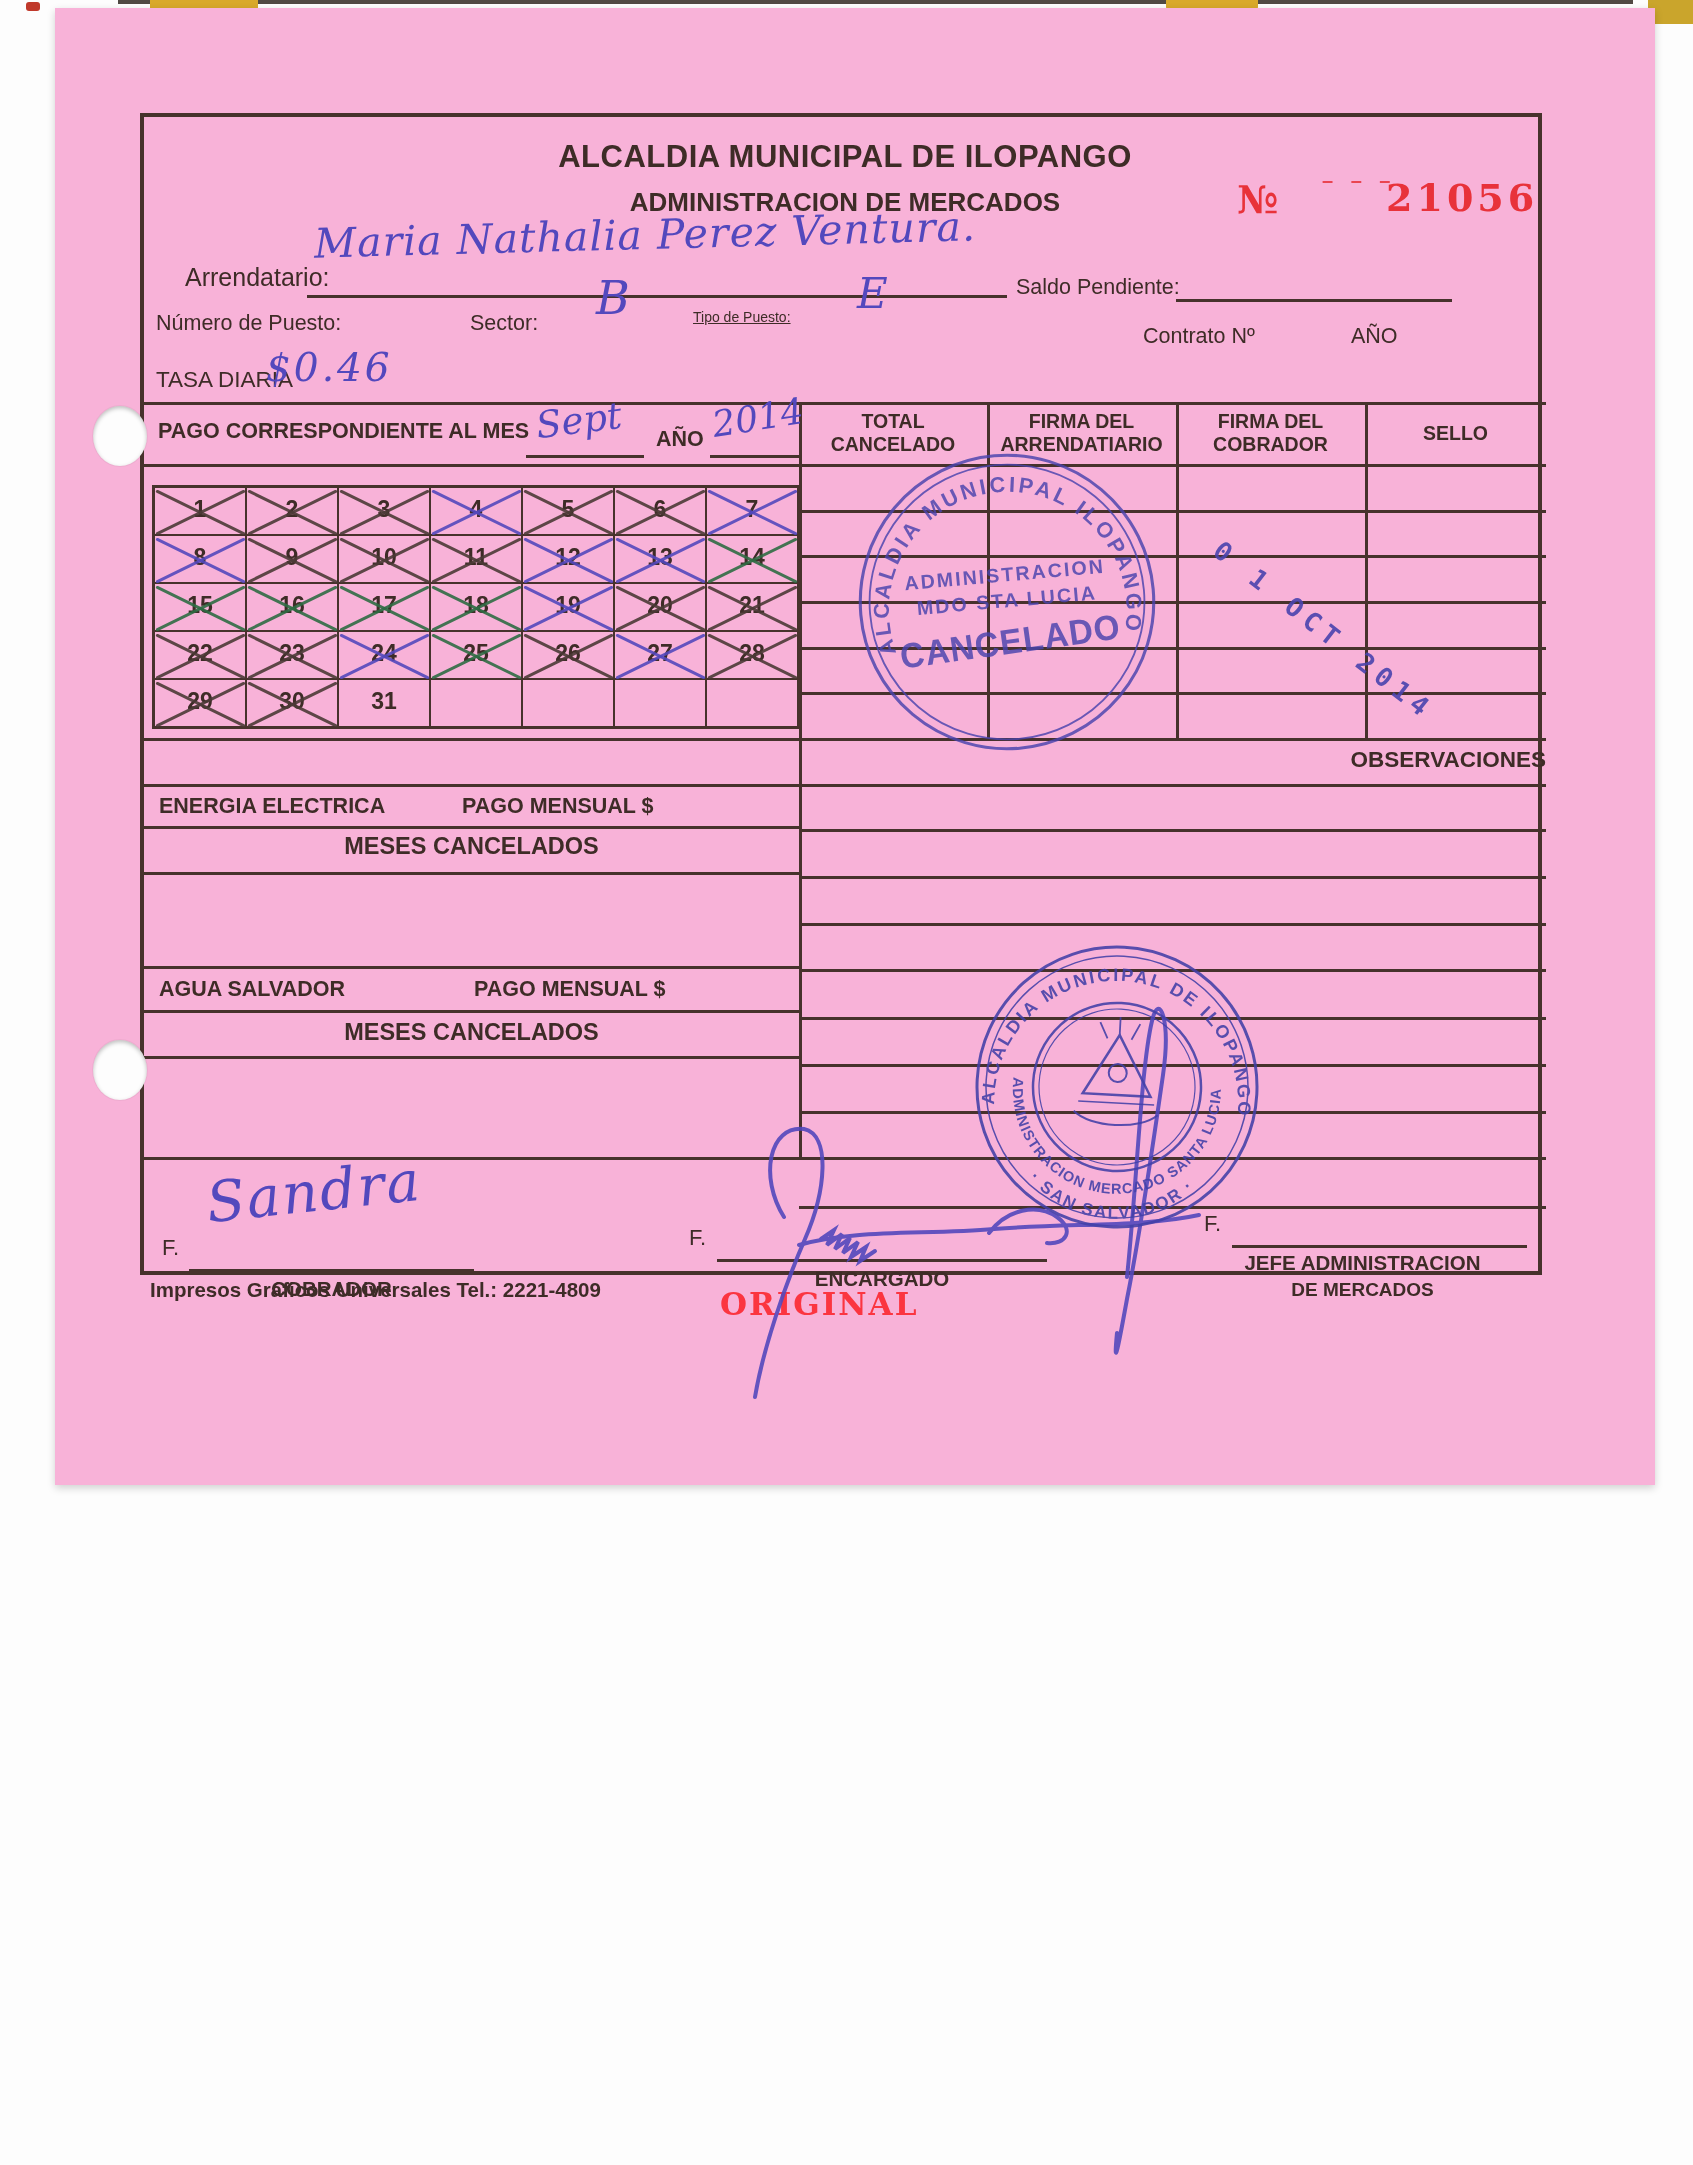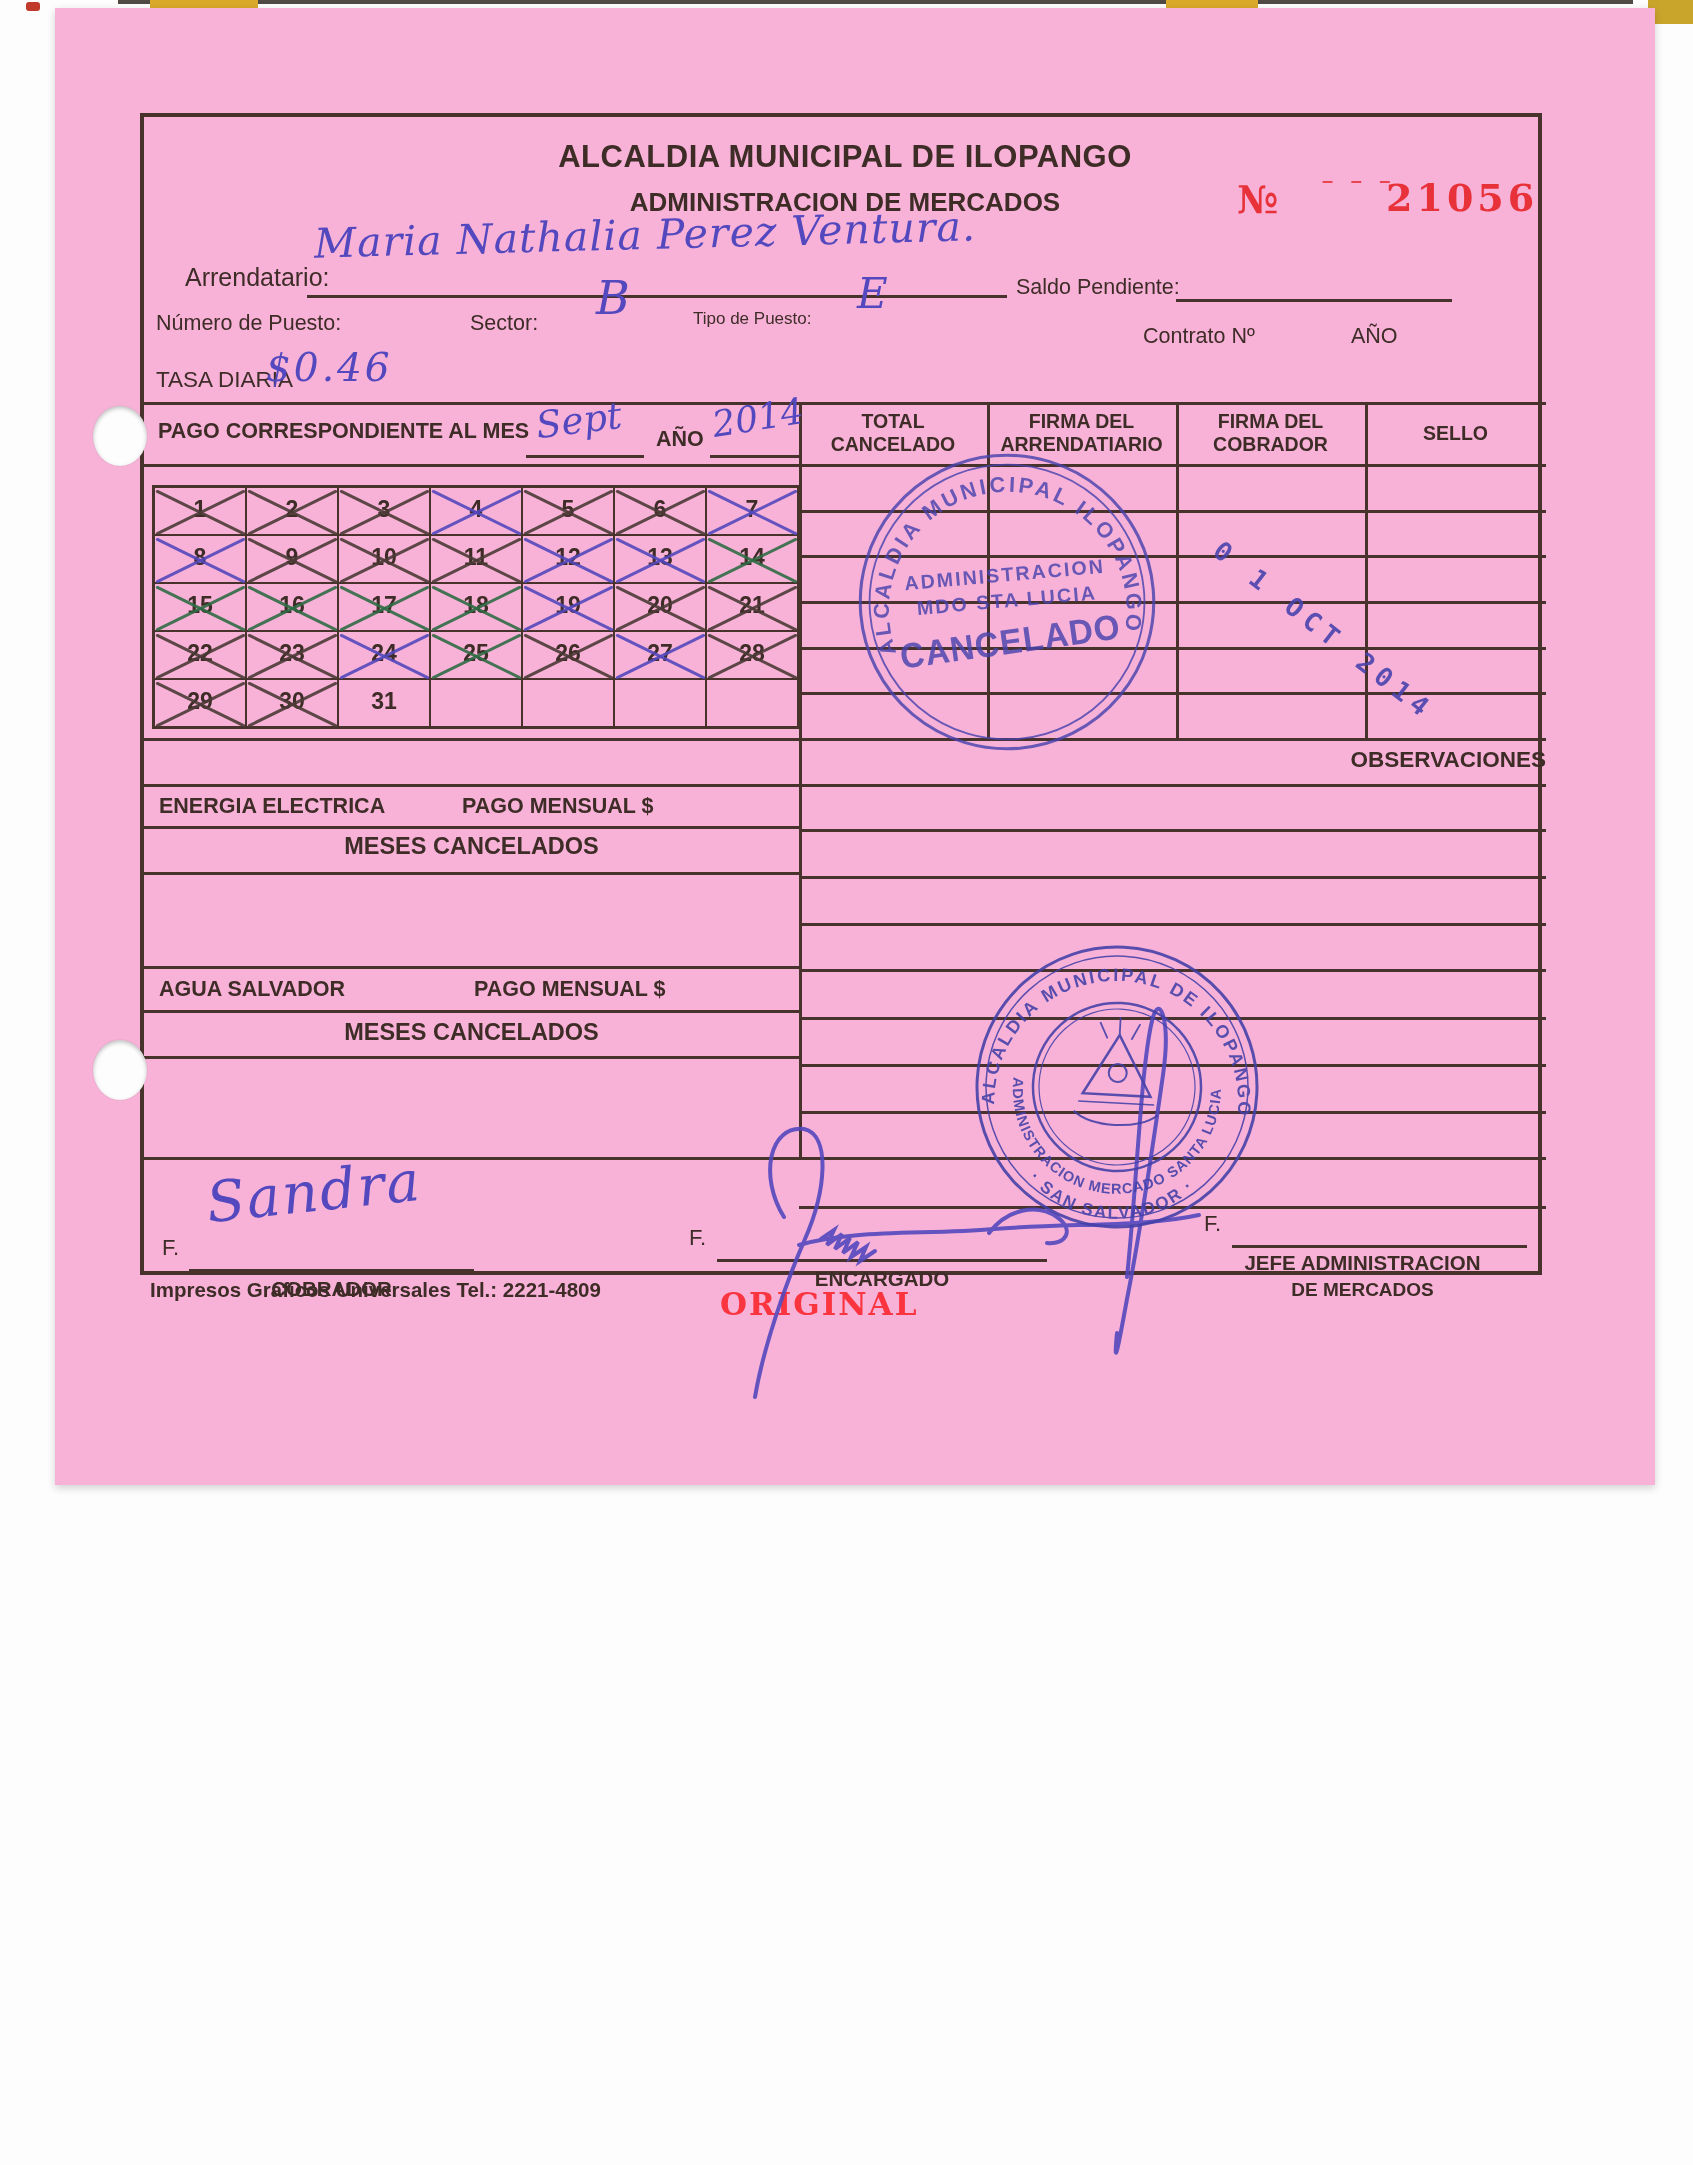--- a/index.html
+++ b/index.html
@@ -65,21 +65,21 @@
     <div class="abs" style="left:12px;top:146px;font-size:25px;margin-left:29px;">Arrendatario:</div>
     <div class="uline" style="left:163px;top:178px;width:700px;"></div>
     <div class="hand" style="left:170px;top:94px;font-size:41px;transform:rotate(-1.5deg);letter-spacing:1px;">Maria Nathalia Perez Ventura.</div>
 
     <div class="abs" style="left:872px;top:158px;font-size:21.5px;">Saldo Pendiente:</div>
     <div class="uline" style="left:1032px;top:182px;width:276px;"></div>
 
     <div class="abs" style="left:12px;top:194px;font-size:21.5px;">Número de Puesto:</div>
     <div class="abs" style="left:326px;top:194px;font-size:21.5px;">Sector:</div>
     <div class="hand" style="left:452px;top:154px;font-size:46px;">B</div>
-    <div class="abs" style="left:549px;top:192px;font-size:17px;">Tipo de Puesto:</div>
+    <div class="abs" style="left:549px;top:192px;font-size:14px;text-decoration:underline;">Tipo de Puesto:</div>
     <div class="hand" style="left:713px;top:152px;font-size:42px;">E</div>
 
     <div class="abs" style="left:999px;top:207px;font-size:21.5px;">Contrato Nº</div>
     <div class="abs" style="left:1207px;top:207px;font-size:21.5px;">AÑO</div>
 
     <div class="abs lbl" style="left:12px;top:250px;font-size:22.5px;font-weight:normal;">TASA DIARIA</div>
     <div class="hand" style="left:122px;top:228px;font-size:39px;letter-spacing:3px;">$0.46</div>
 
     <div class="hline" style="left:0;top:285px;width:1402px;"></div>
     <div class="hline" style="left:0;top:347px;width:1402px;"></div>

